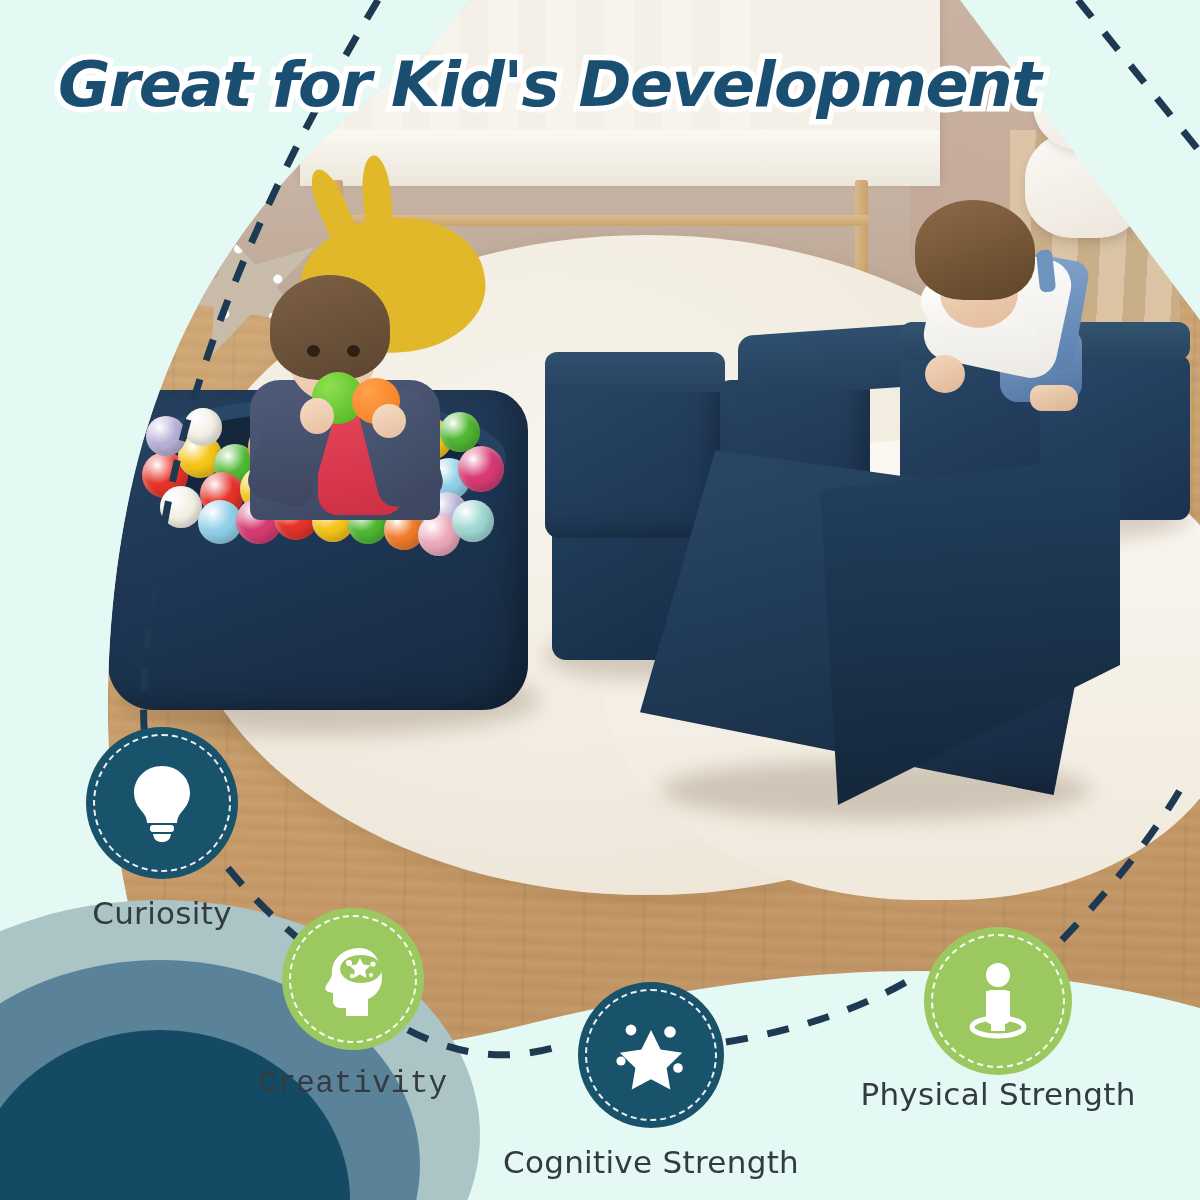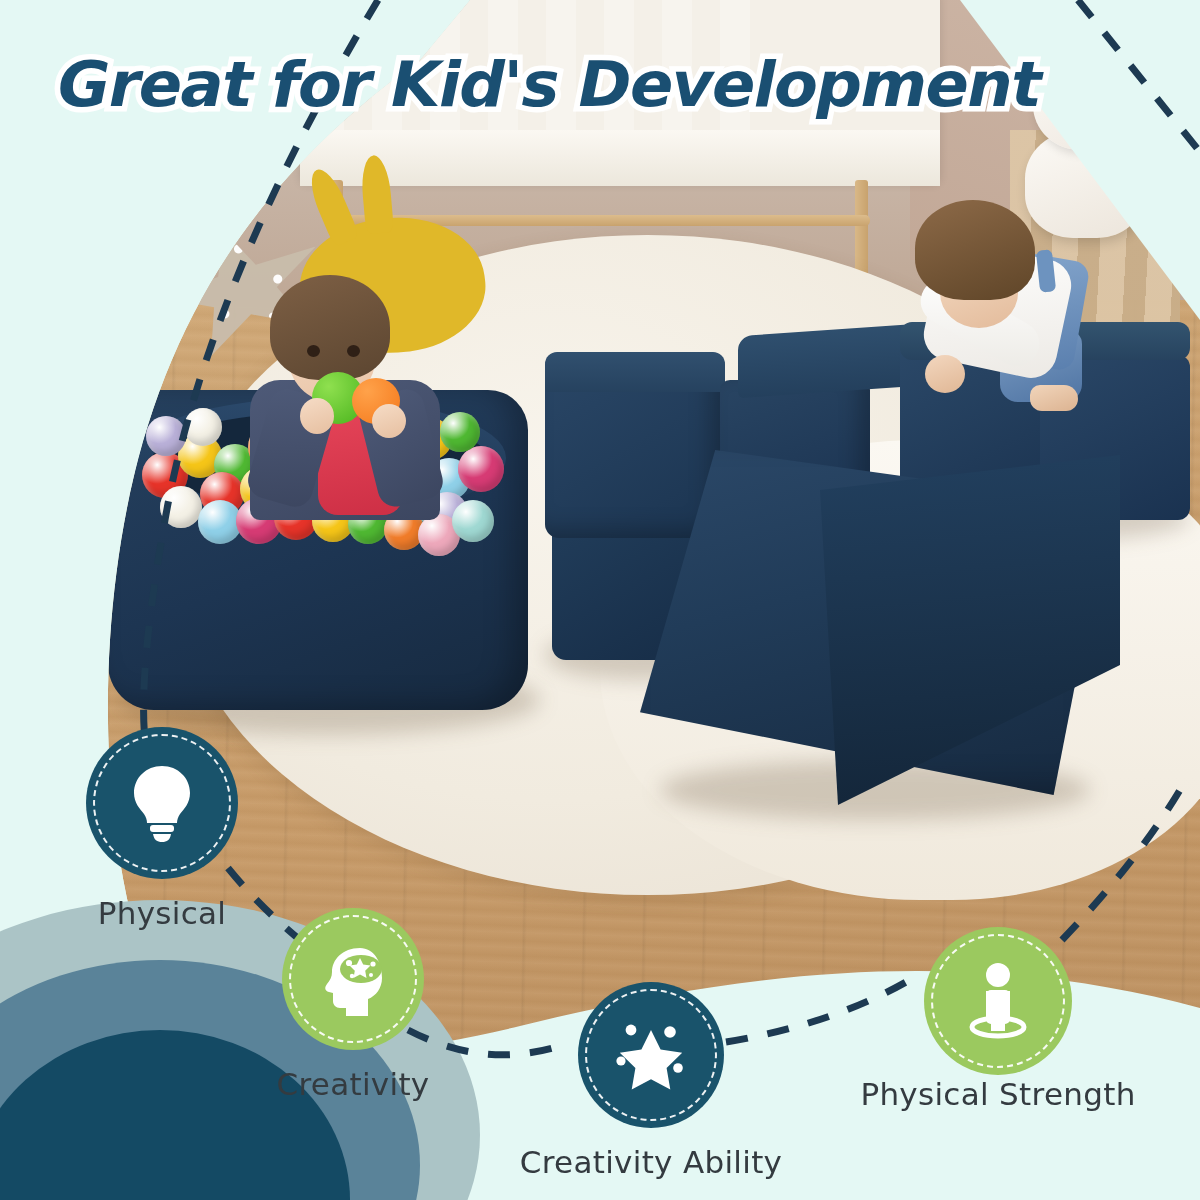--- a/index.html
+++ b/index.html
@@ -466,49 +466,49 @@
 
   <div class="badge-group" style="left:86px; top:727px; width:152px;">
     <div class="circle navy" style="width:152px; height:152px;">
       <svg class="icon-svg" width="72" height="82" viewBox="0 0 72 82">
         <path d="M36 4 C20 4 8 16 8 31 c0 10 6 16 10 21 2 3 3 6 3 9 h30 c0-3 1-6 3-9 4-5 10-11 10-21 C64 16 52 4 36 4 Z
                  M36 14 c-9 0-16 7-16 17 0 6 3 10 6 13 2 2 3 4 3 6 h14 c0-2 1-4 3-6 3-3 6-7 6-13 0-10-7-17-16-17 Z" fill="#ffffff"></path>
         <rect x="24" y="63" width="24" height="7" rx="3" fill="#ffffff"></rect>
         <path d="M27 72 h18 c-1 6-4 8-9 8 s-8-2-9-8 Z" fill="#ffffff"></path>
       </svg>
     </div>
-    <div class="badge-label" style="top:168px;">Physical</div>
+    <div class="badge-label" style="top:168px;">Curiosity</div>
   </div>
 
   <div class="badge-group" style="left:282px; top:908px; width:142px;">
     <div class="circle green" style="width:142px; height:142px;">
       <svg class="icon-svg" width="74" height="74" viewBox="0 0 74 74">
         <path d="M44 6 C26 6 16 18 16 30 c0 5-2 8-5 12 -3 4-2 7 2 8 l4 1 v8 c0 4 3 7 7 7 h6 v10 h22 V57 c8-3 14-11 14-21 C66 20 58 6 44 6 Z" fill="#ffffff"></path>
         <ellipse cx="45" cy="27" rx="21" ry="14" fill="#9bc95f"></ellipse>
         <path d="M44 16 l3.2 6.6 7.3 1 -5.3 5.1 1.3 7.2 -6.5-3.4 -6.5 3.4 1.3-7.2 -5.3-5.1 7.3-1 Z" fill="#ffffff"></path>
         <circle cx="33" cy="21" r="3.1" fill="#ffffff"></circle>
         <circle cx="57" cy="22" r="2.6" fill="#ffffff"></circle>
         <circle cx="36" cy="34" r="2.2" fill="#ffffff"></circle>
         <circle cx="55" cy="33" r="2" fill="#ffffff"></circle>
       </svg>
     </div>
-    <div class="badge-label" style="top:158px;">Creativity</div>
+    <div class="badge-label" style="top:158px;font-family:Liberation Mono, monospace;">Creativity</div>
   </div>
 
   <div class="badge-group" style="left:578px; top:982px; width:146px;">
     <div class="circle navy" style="width:146px; height:146px;">
       <svg class="icon-svg" width="82" height="78" viewBox="0 0 82 78">
         <path d="M41 14 l9.6 19.6 21.6 3.1 -15.6 15.3 3.7 21.5 -19.3-10.2 -19.3 10.2 3.7-21.5 -15.6-15.3 21.6-3.1 Z" fill="#ffffff"></path>
         <circle cx="21" cy="14" r="5.4" fill="#ffffff"></circle>
         <circle cx="60" cy="16" r="5.8" fill="#ffffff"></circle>
         <circle cx="11" cy="45" r="4.6" fill="#ffffff"></circle>
         <circle cx="68" cy="52" r="4.8" fill="#ffffff"></circle>
       </svg>
     </div>
-    <div class="badge-label" style="top:162px;">Creativity Ability</div>
+    <div class="badge-label" style="top:162px;">Cognitive Strength</div>
   </div>
 
   <div class="badge-group" style="left:924px; top:927px; width:148px;">
     <div class="circle green" style="width:148px; height:148px;">
       <svg class="icon-svg" width="72" height="80" viewBox="0 0 72 80">
         <circle cx="36" cy="14" r="12" fill="#ffffff"></circle>
         <path d="M24 30 h24 v30 h-24 Z" fill="#ffffff" rx="4"></path>
         <rect x="24" y="29" width="24" height="34" rx="5" fill="#ffffff"></rect>
         <rect x="29" y="52" width="14" height="18" fill="#ffffff"></rect>
         <ellipse cx="36" cy="66" rx="26" ry="9" fill="none" stroke="#ffffff" stroke-width="5"></ellipse>

